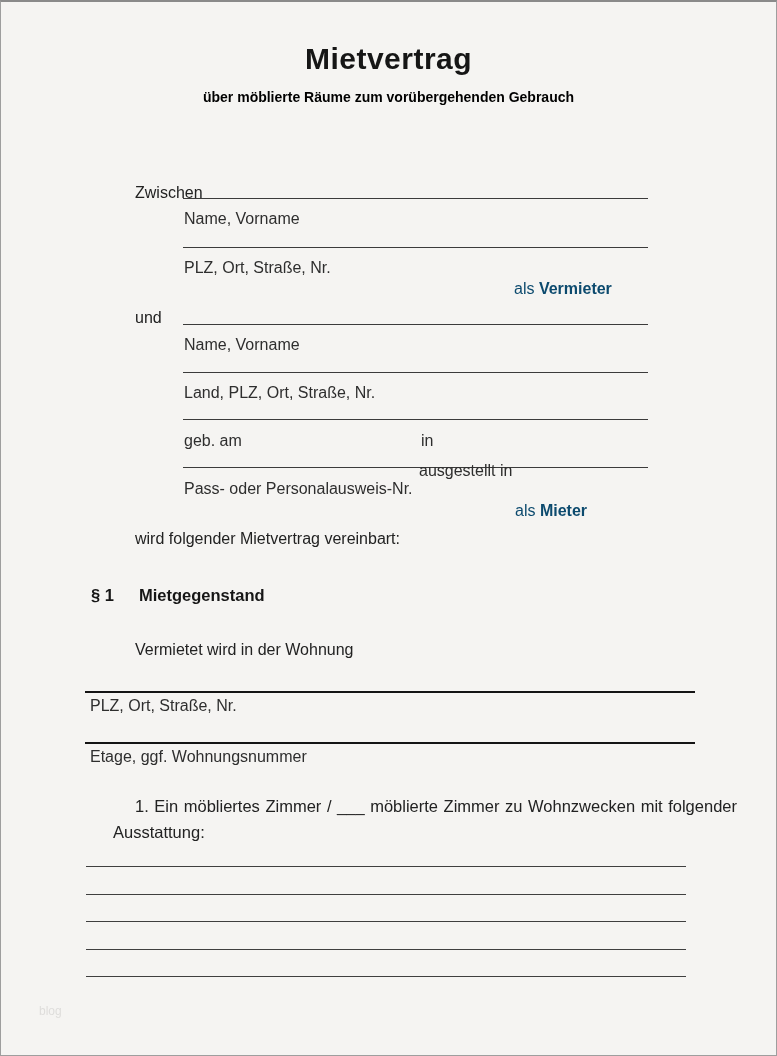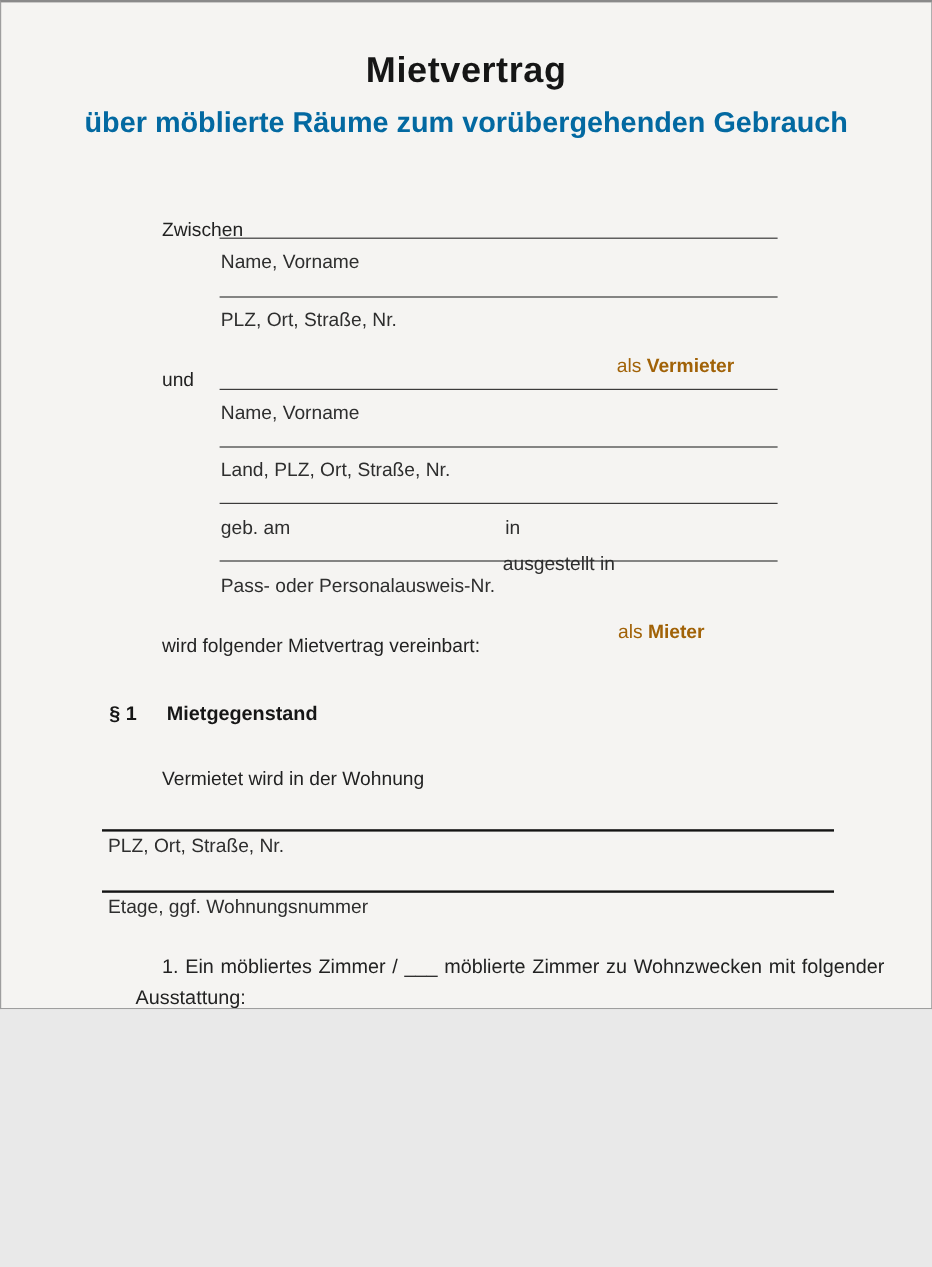--- a/index.html
+++ b/index.html
@@ -1,19 +1,19 @@
 <!DOCTYPE html>
 <html><head>
 <meta charset="utf-8">
 <style>
   html, body { margin: 0; padding: 0; background: #e9e9e9; }
   .page {
     position: relative;
     width: 777px;
-    height: 841px;
+    height: 1056px;
     margin: 0 auto;
     background: #f5f4f2;
     border: 1px solid #9e9e9e;
     border-top: 2px solid #8a8a8a;
     box-sizing: border-box;
     font-family: "Liberation Sans", sans-serif;
     color: #1f1f1f;
     overflow: hidden;
   }
   .abs { position: absolute; }
@@ -22,42 +22,42 @@
     left: 0; right: 0; top: 40px;
     text-align: center;
     font-size: 30px;
     font-weight: bold;
     letter-spacing: 0.5px;
     color: #161616;
   }
   .doc-subtitle {
     left: 0; right: 0; top: 87px;
     text-align: center;
-    font-size: 24px;
+    font-size: 14px;
     font-weight: bold;
-    color: #0369a1;
+    color: #000000;
   }
 
   .body-text { font-size: 16px; color: #222; margin-left: 44px; }
   .small-label { font-size: 16px; color: #2e2e2e; }
 
   .fill-line {
     border-top: 1px solid #3b3b3b;
     height: 0;
   }
   .thick-line {
     border-top: 2px solid #141414;
     height: 0;
   }
   .equip-line {
     border-top: 1.3px solid #3f3f3f;
     height: 0;
   }
 
-  .role-line { font-size: 16px; color: #a16207; margin-top: 17px; }
+  .role-line { font-size: 16px; color: #0c4a6e; }
   .role-line .role-name { font-weight: bold; }
 
   .section-head { font-size: 16.5px; font-weight: bold; color: #161616; }
 
   .jline {
     text-align: justify;
     text-align-last: justify;
     font-size: 16.5px;
     line-height: 22px;
     color: #222;

